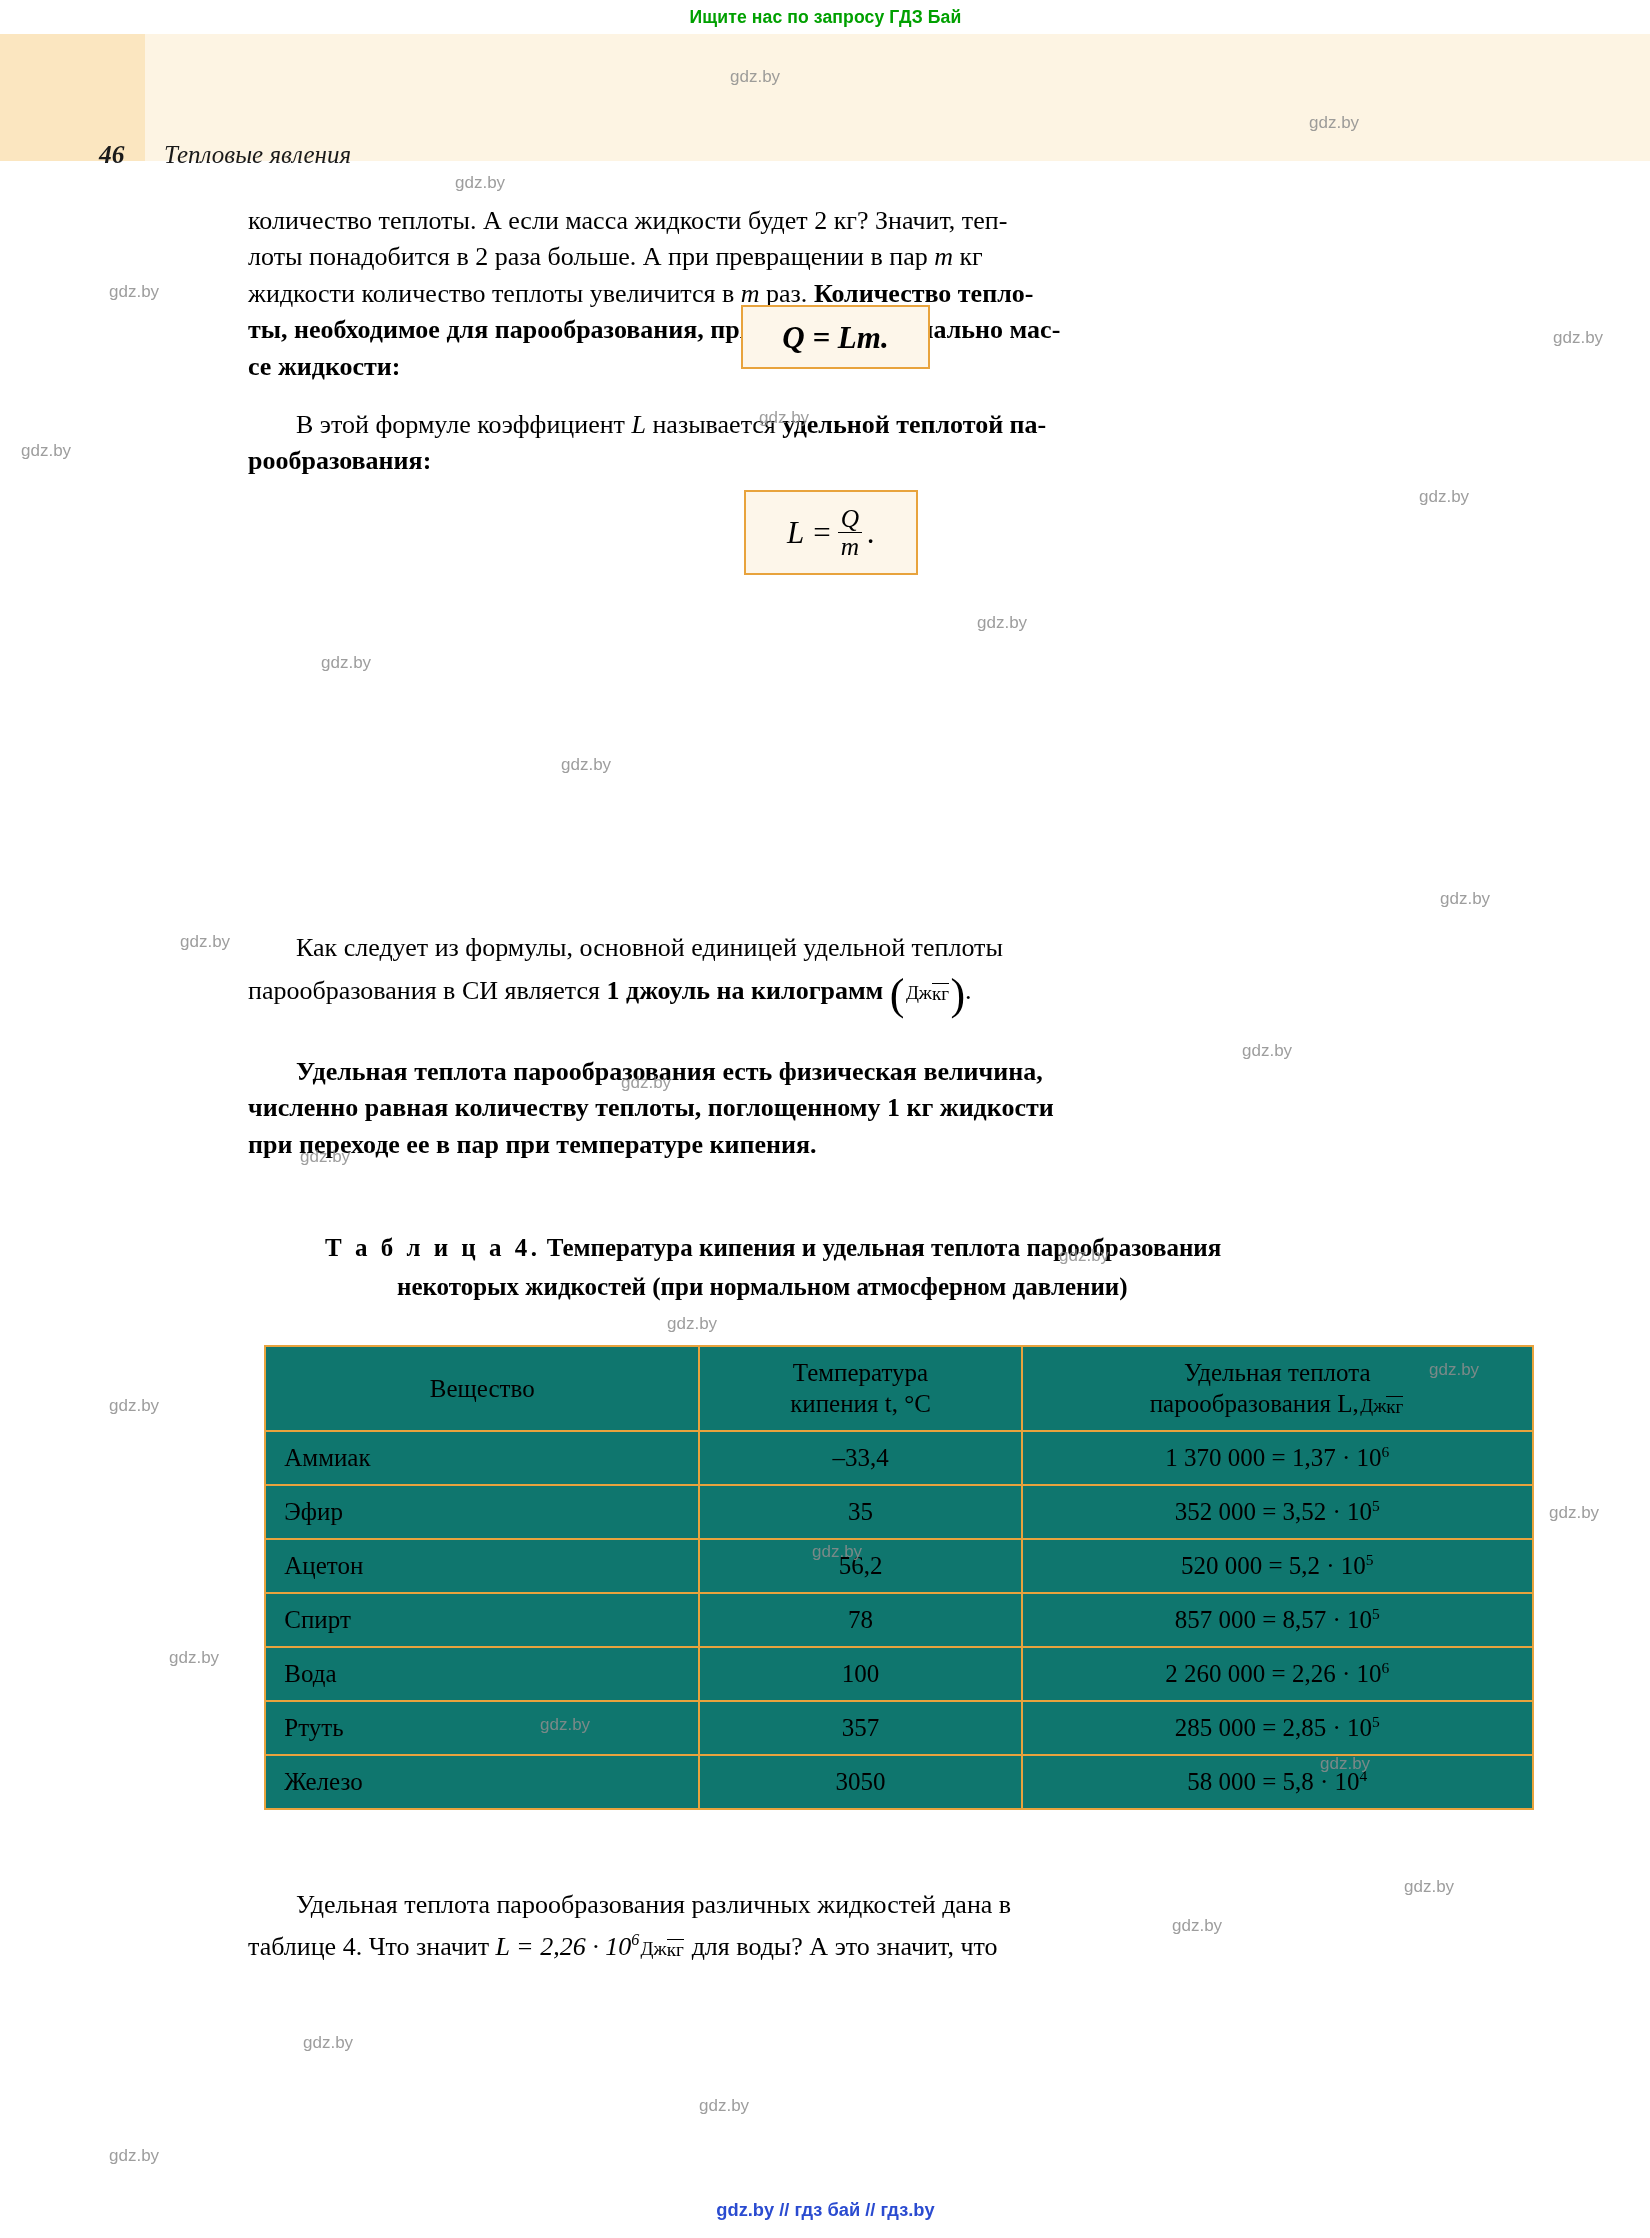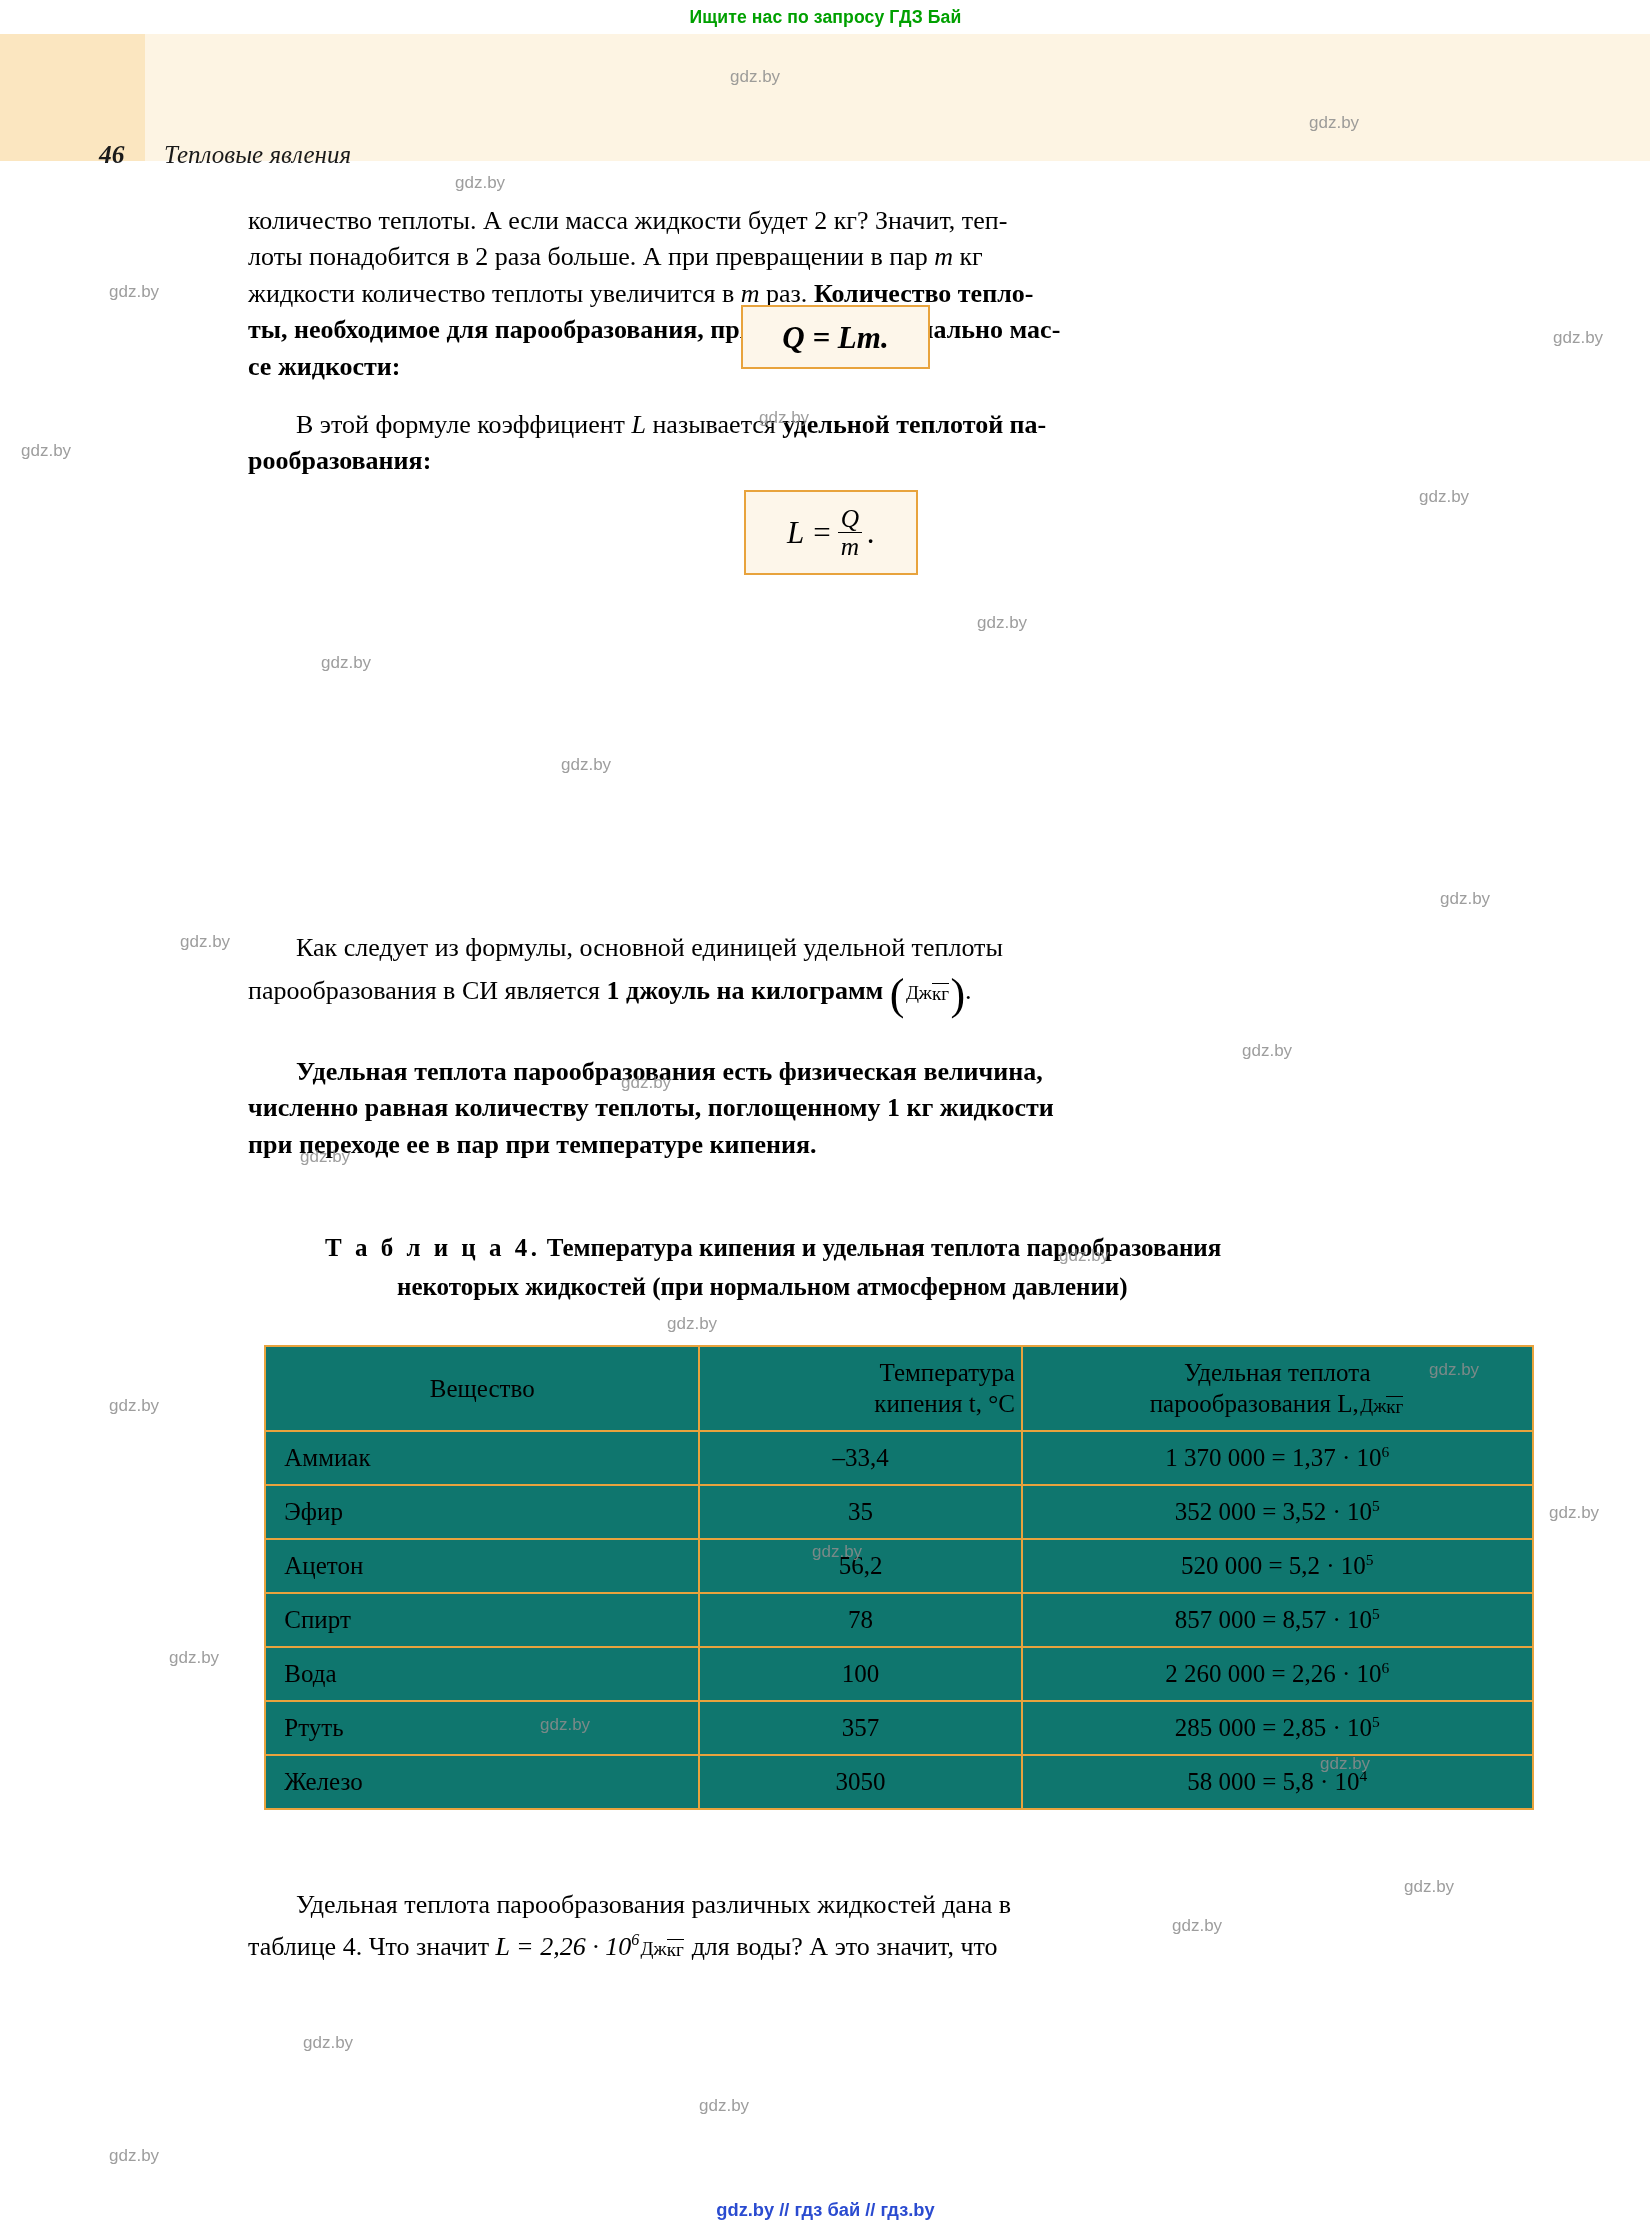--- a/index.html
+++ b/index.html
@@ -191,21 +191,21 @@
     line-height: 1.25;
   }
   table.data td {
     font-size: 25px;
     height: 52px;
     padding: 0 7px;
   }
   .c-sub { text-align: left; padding-left: 18.3px !important; }
   .c-mid { text-align: center; }
   .col1 { width: 438px; }
-  .col2 { width: 318px; text-align: right; }
+  .col2 { width: 318px; }
   .col3 { width: 515px; }
   sup { font-size: 0.62em; vertical-align: super; }
 
   
   .wm {
     position: absolute;
     font-family: "Liberation Sans", sans-serif;
     font-size: 17px;
     color: #8d8d8d;
     opacity: 0.85;

